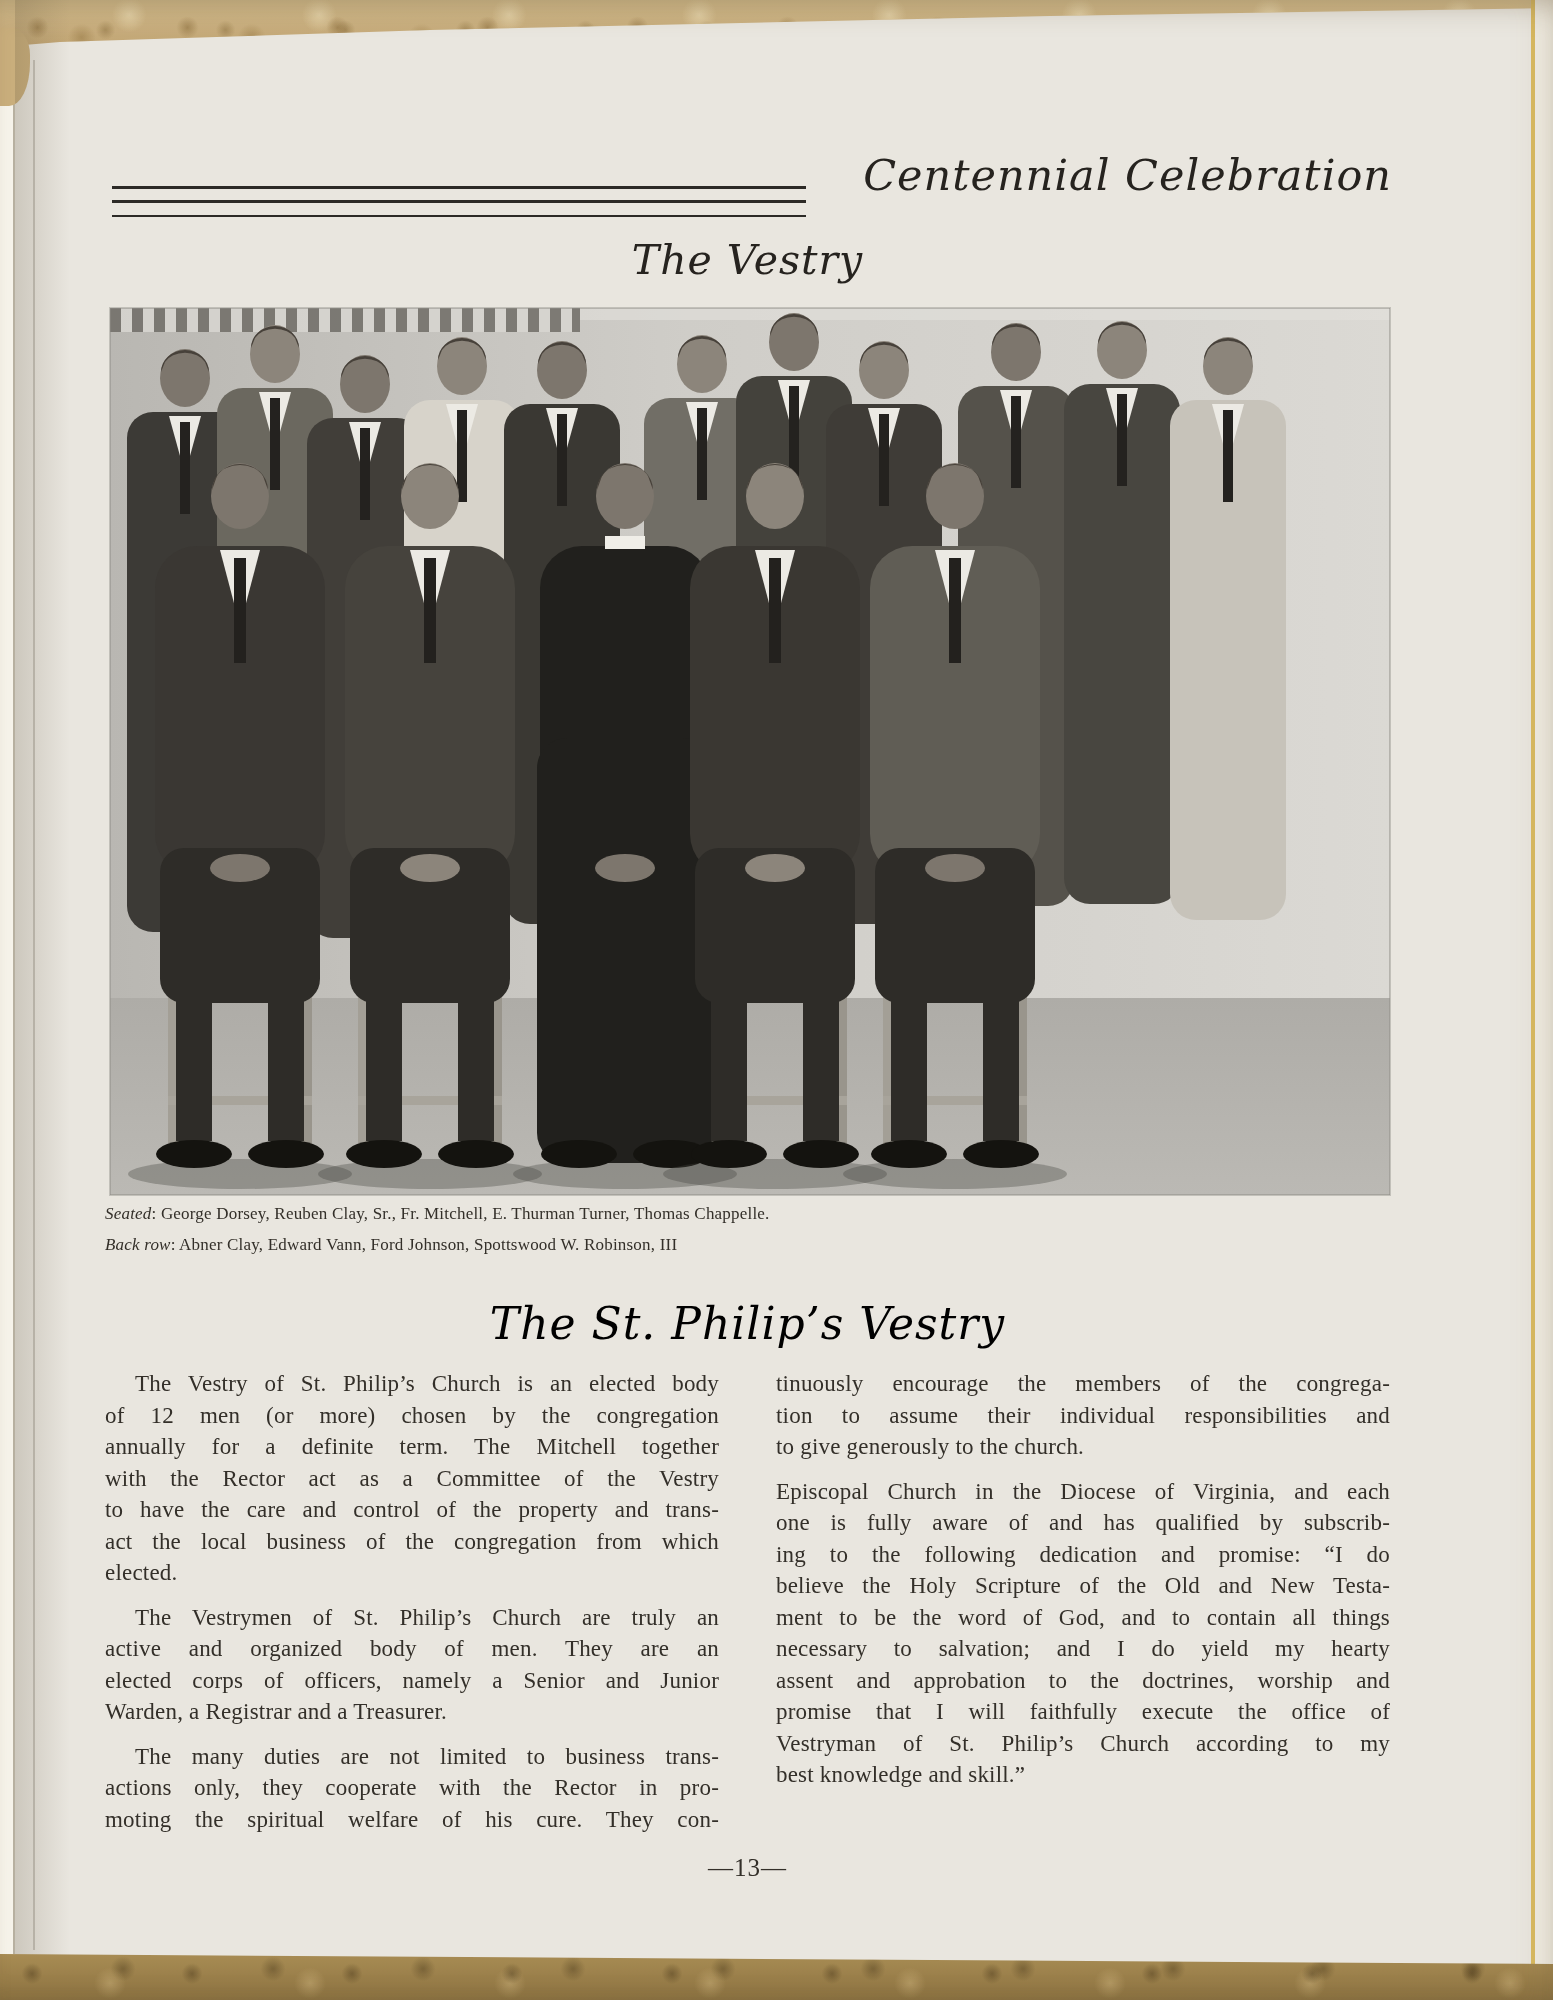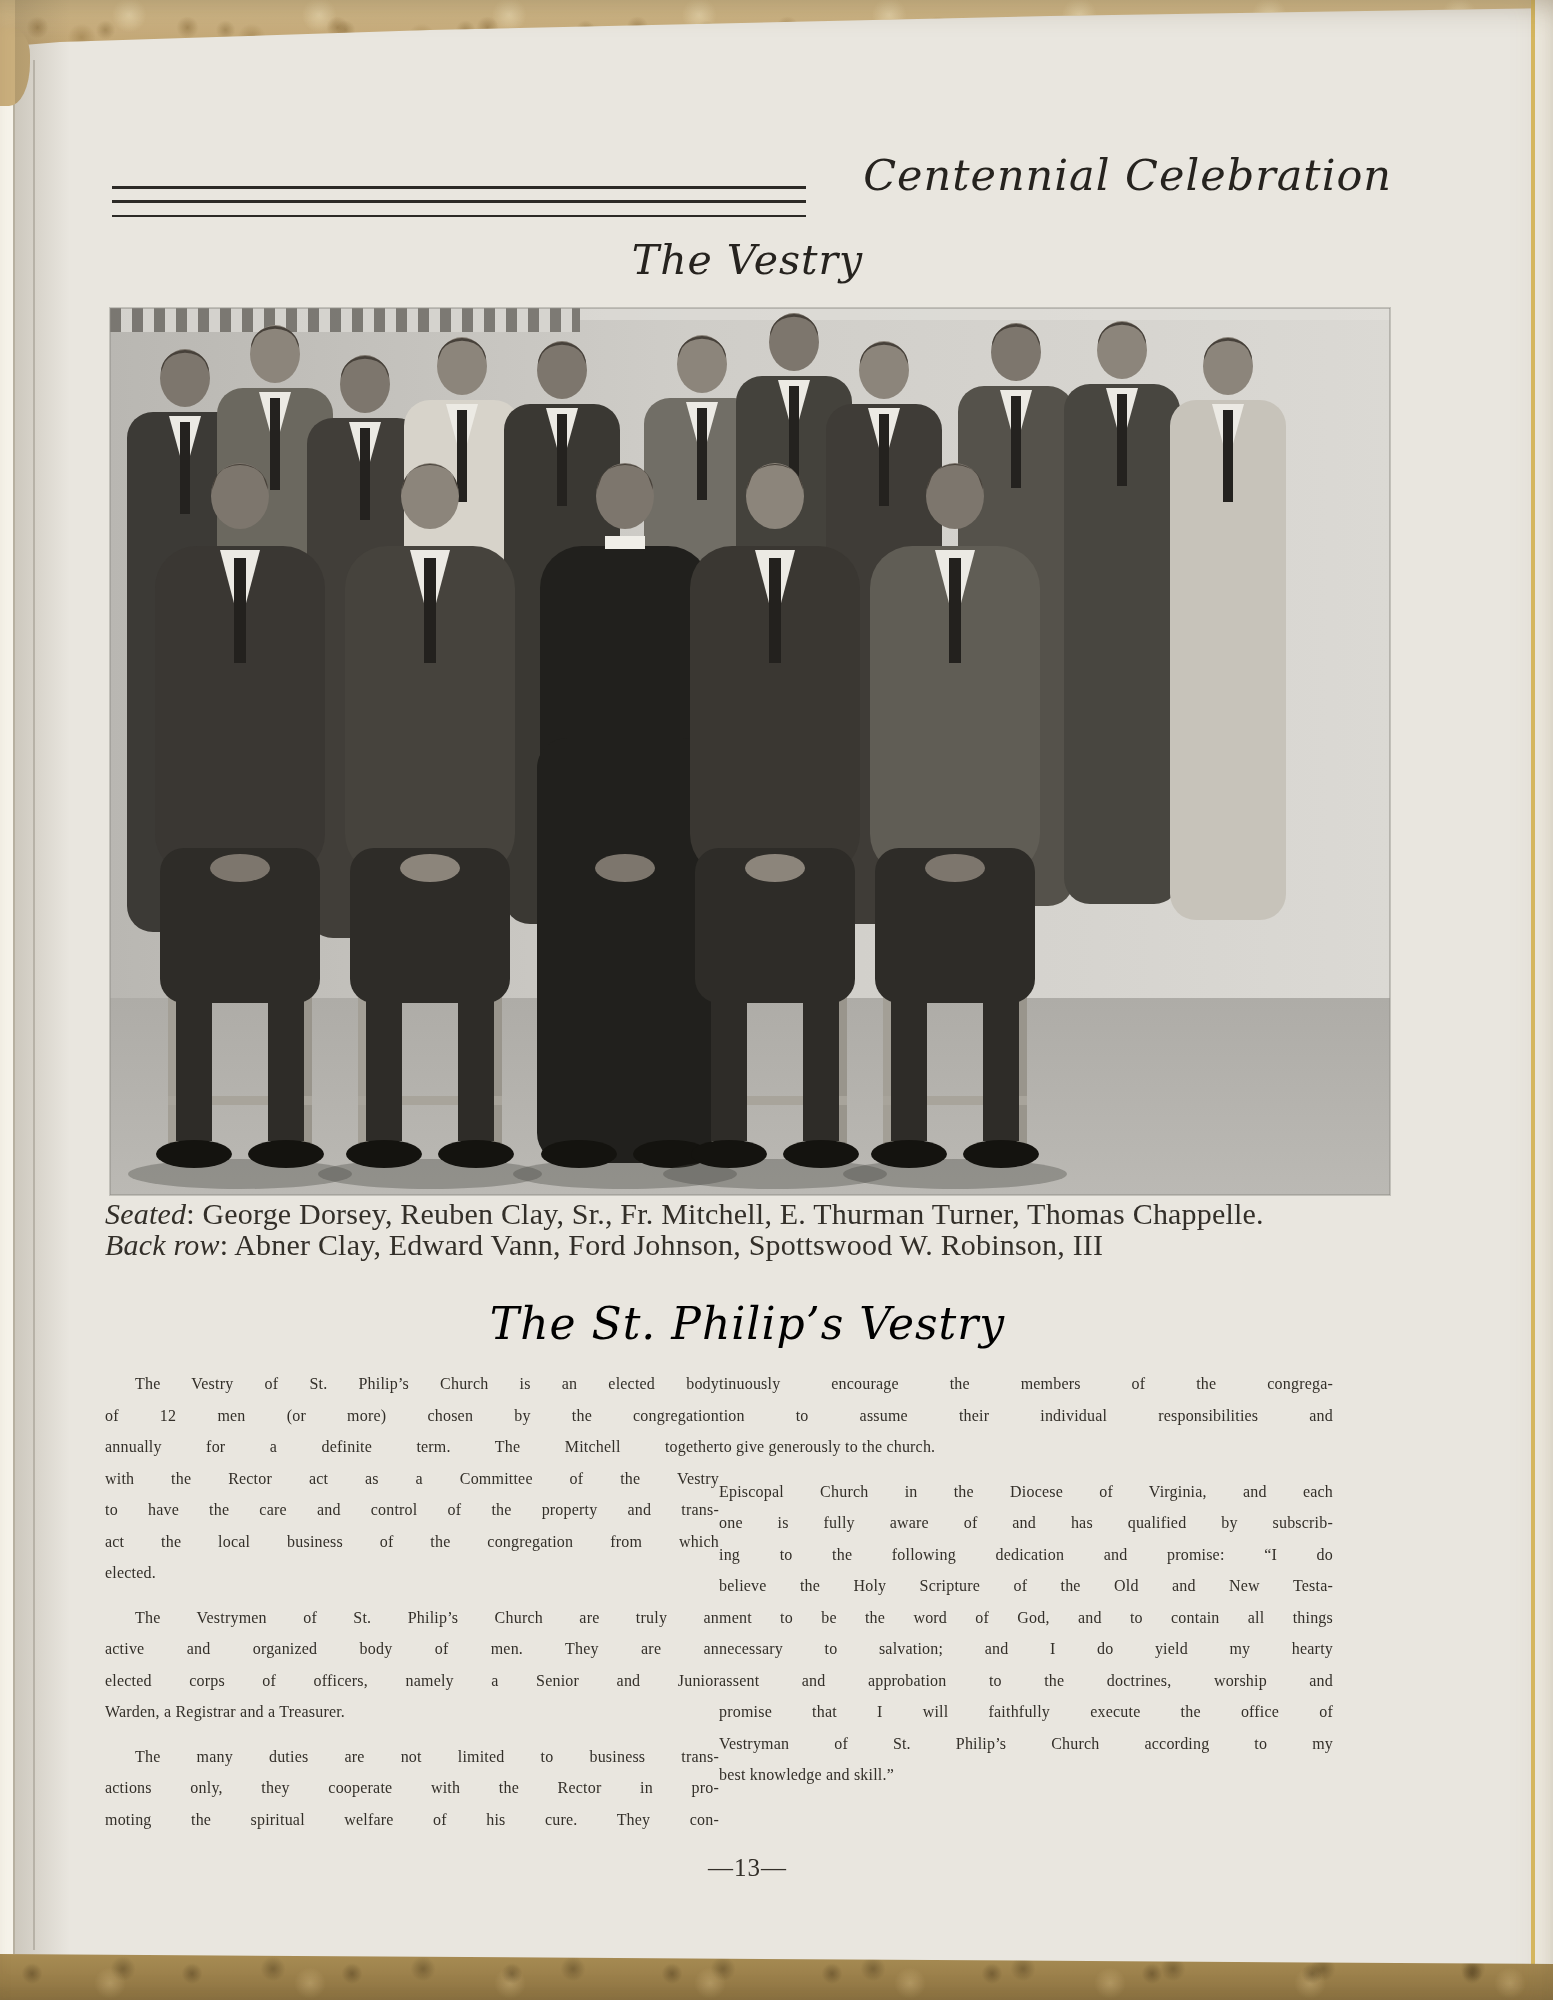--- a/index.html
+++ b/index.html
@@ -79,29 +79,29 @@
     font-style:italic;font-size:44px;letter-spacing:1px;color:#000000;
     font-family:"DejaVu Serif","Liberation Serif",serif;
   }
   .photo{
     position:absolute;left:110px;top:308px;width:1280px;height:887px;
     background:#c9c7c2;outline:1px solid rgba(80,78,72,.25);
   }
   .photo svg{display:block;}
   .caption{
     position:absolute;left:105px;top:1198px;width:1285px;
-    font-size:30px;line-height:31px;color:#332f29;letter-spacing:.2px;
+    font-size:17px;line-height:31px;color:#332f29;letter-spacing:.2px;
   }
   .caption .cap-line{white-space:nowrap;}
   .caption .cap-line.justify{white-space:normal;text-align:justify;text-align-last:justify;}
   .cap-label{font-style:italic;}
   .columns{
     position:absolute;left:105px;top:1368px;width:1285px;
-    display:flex;
-    font-size:16px;line-height:31.5px;color:#332f29;letter-spacing:.2px;
+    display:flex;gap:57px;
+    font-size:23px;line-height:31.5px;color:#332f29;letter-spacing:.2px;
   }
   .col{width:614px;}
   .para{margin:0 0 13px 0;}
   .t-line{text-align:justify;text-align-last:justify;}
   .t-line.last{text-align-last:left;}
   .t-line.indent{text-indent:30px;}
   .pagenum{
     position:absolute;left:105px;top:1854px;width:1285px;text-align:center;
     font-size:25px;color:#332f29;letter-spacing:1px;
   }

